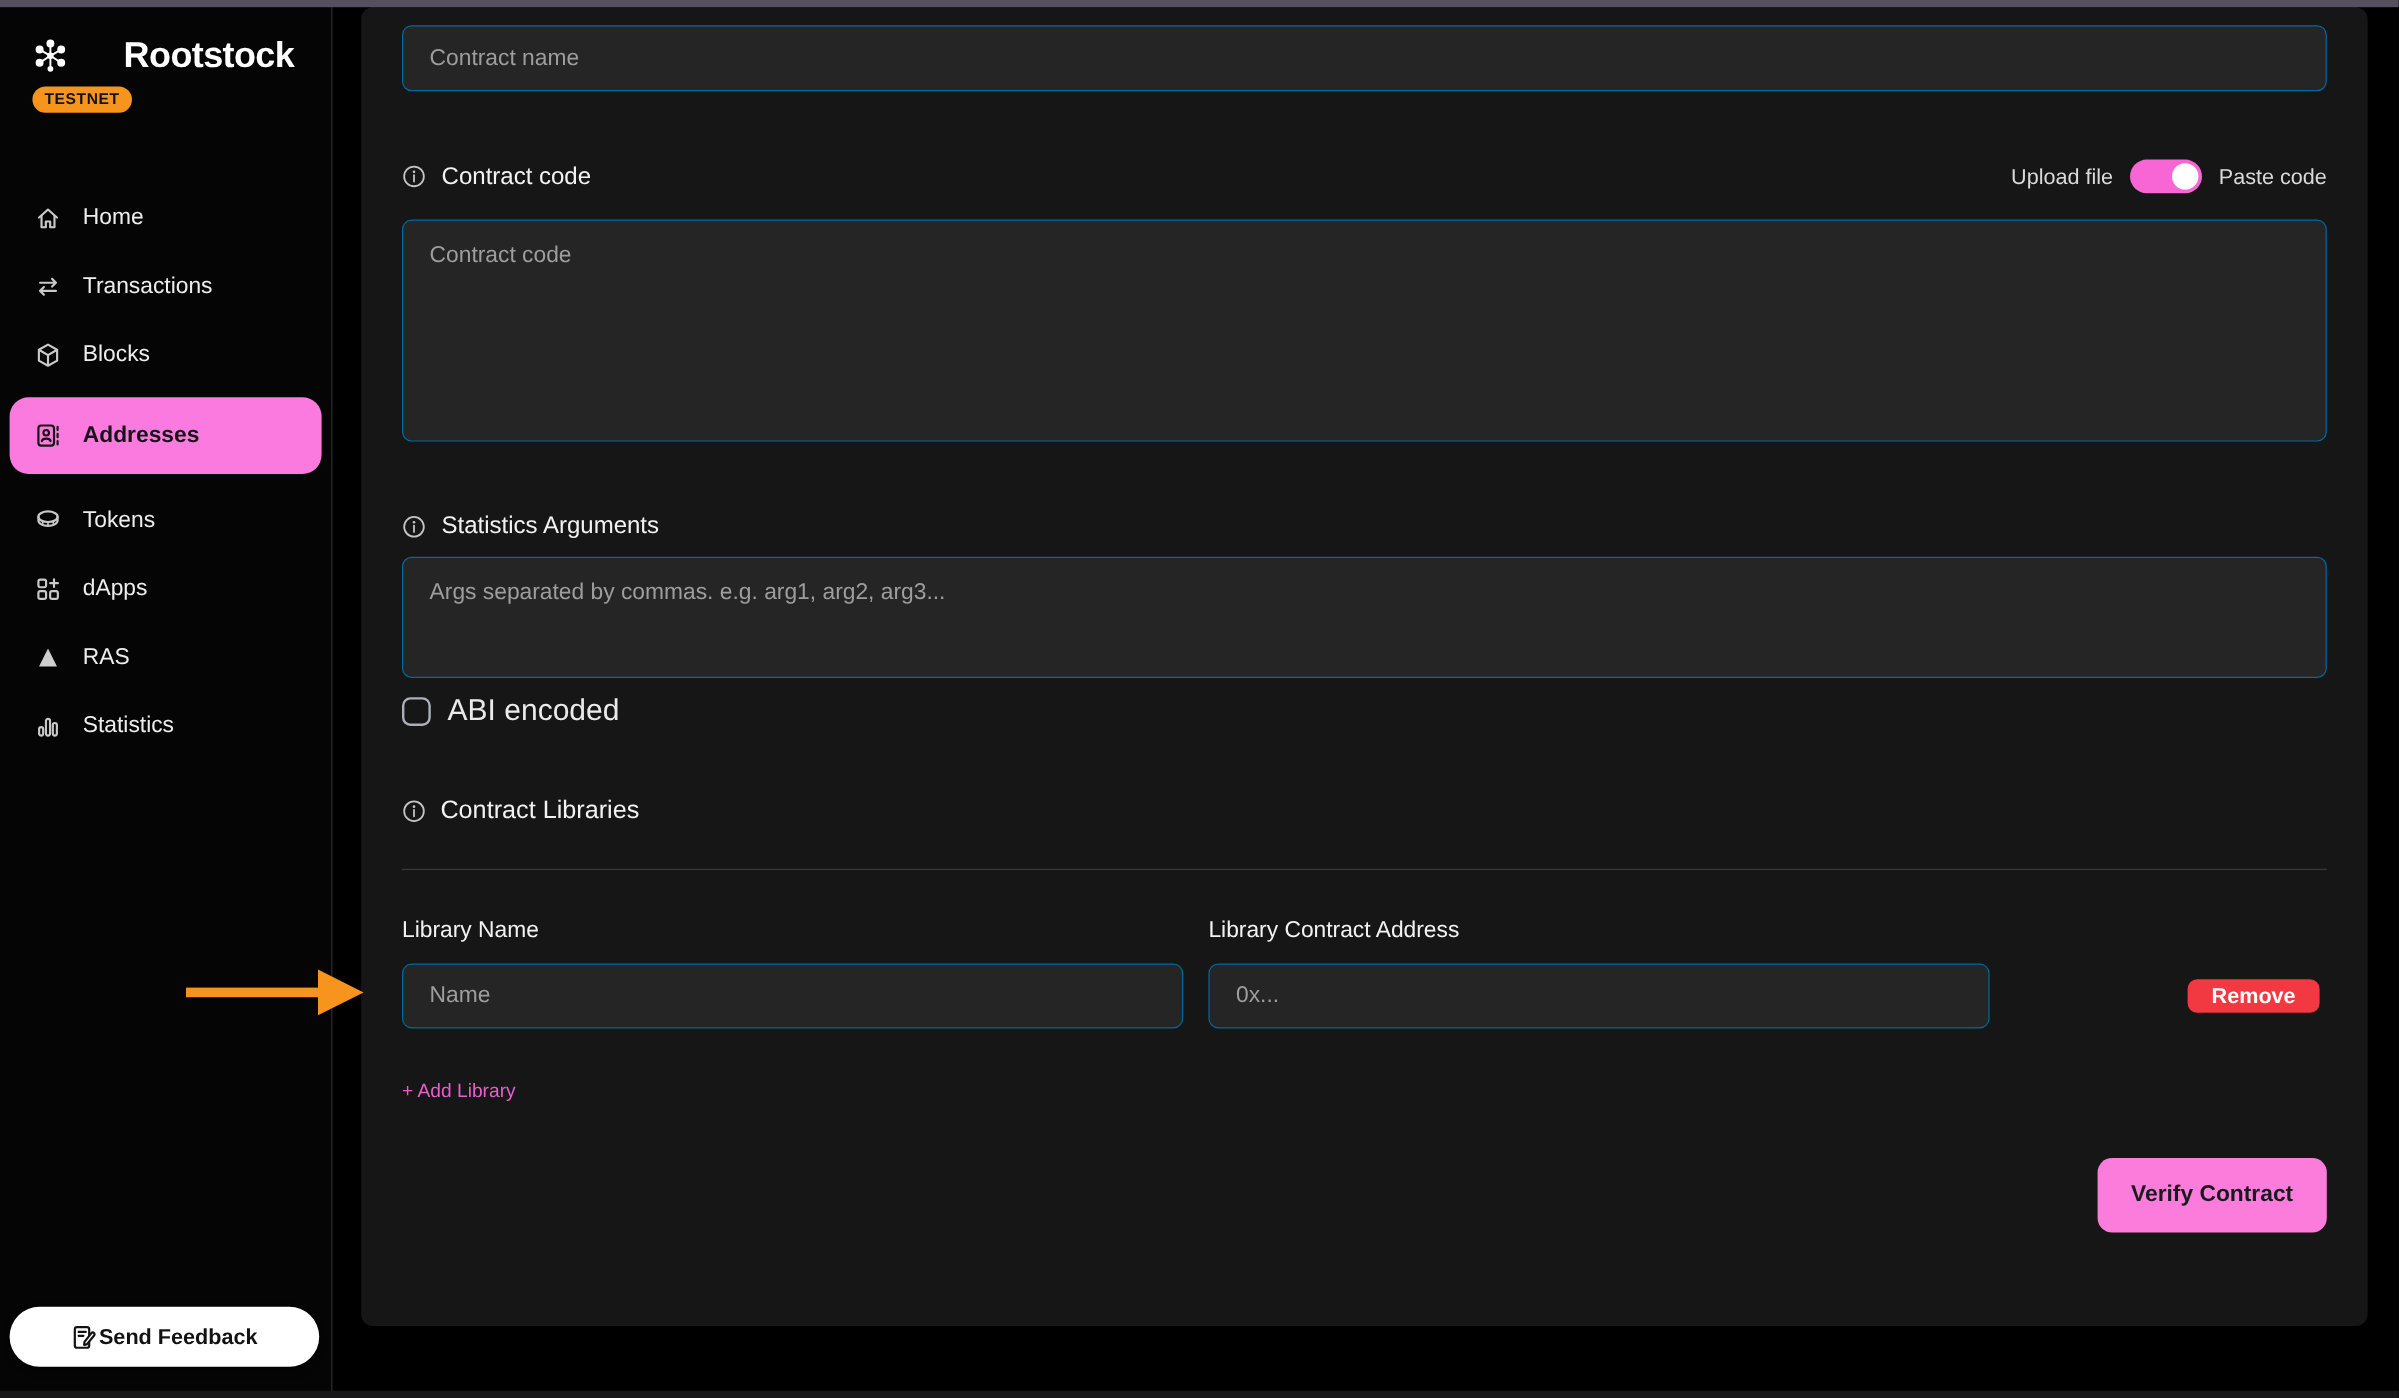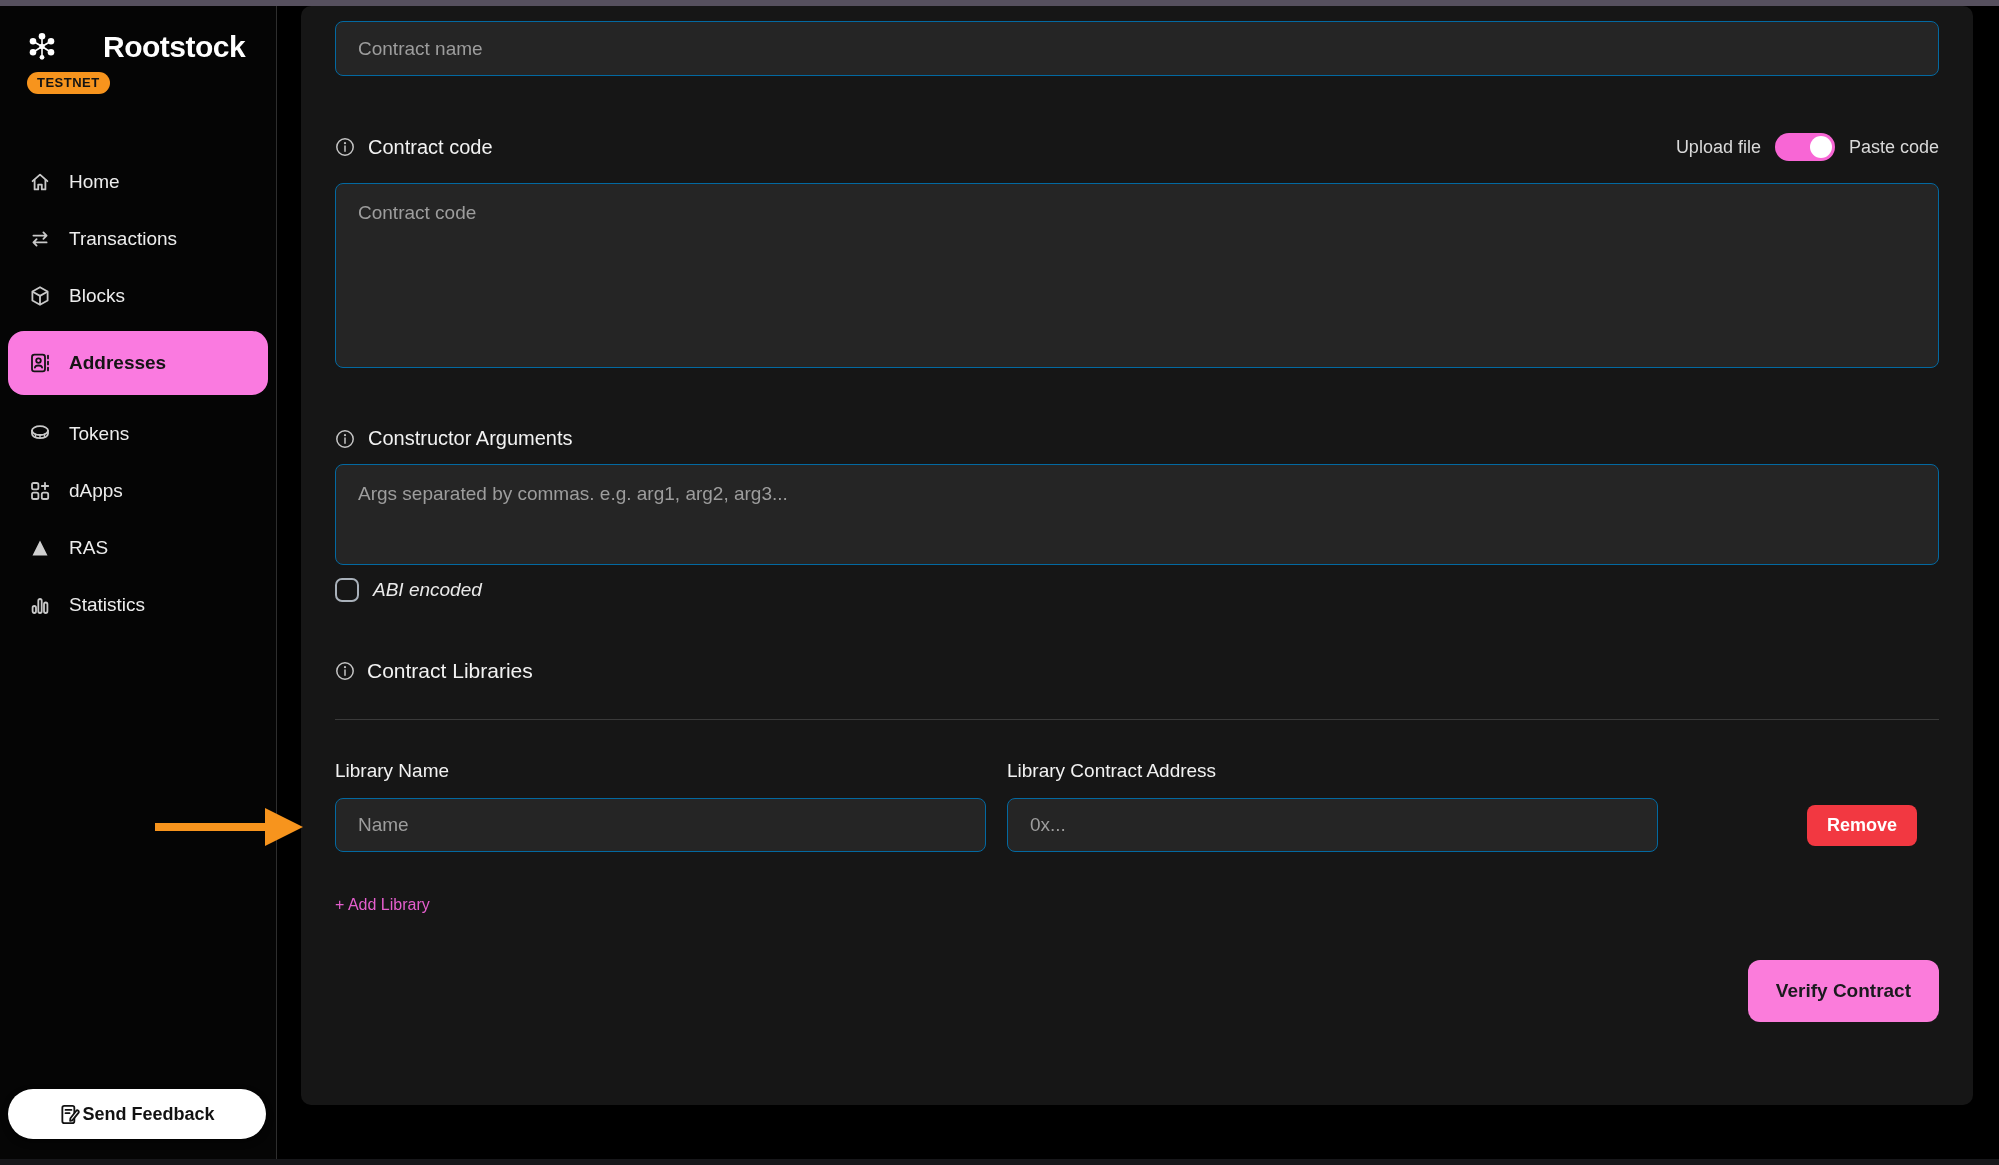--- a/index.html
+++ b/index.html
@@ -70,32 +70,32 @@
     position:absolute; top:3px; left:35px; width:22px; height:22px; border-radius:50%; background:#fff;
   }
 
   .code-textarea { margin-top:22px; height:185px; display:block; }
   .args-textarea { margin-top:14px; height:101px; display:block; }
 
   .abi-row { margin-top:13px; display:flex; align-items:center; gap:14px; }
   .checkbox {
     width:24px; height:24px; border:2px solid #a9b1ba; border-radius:7px; background:transparent; cursor:pointer;
   }
-  .abi-label { font-size:19px; color:#eaeaea;font-style:italic; }
+  .abi-label { font-size:25px; color:#eaeaea; }
 
   .lib-head .label { font-size:21px; margin-left:12px; }
   .divider { margin-top:36px; border-top:1px solid #3a3a3a; height:0; }
 
   .lib-grid { display:grid; grid-template-columns:651px 651px 1fr; column-gap:21px; align-items:center; }
   .lib-labels { margin-top:40px; }
   .lib-label { font-size:19px; color:#f2f2f2; font-weight:500; }
   .lib-inputs { margin-top:16px; }
   .lib-input { height:54px; }
   .remove-btn {
-    justify-self:end; margin-right:22px; height:41px; padding:0 20px; background:#f23841; color:#fff;
+    justify-self:end; margin-right:6px; height:28px; padding:0 20px; background:#f23841; color:#fff;
     border:none; border-radius:8px; font-family:inherit; font-size:18px; font-weight:600; cursor:pointer;
   }
   .add-library { margin-top:44px; font-size:16px; color:#e55fce; font-weight:500; cursor:pointer; display:inline-block; }
   .verify-row { margin-top:46px; display:flex; }
   .verify-btn {
     margin-left:auto; height:62px; padding:0 28px; background:#fb7cdb; color:#1a1a1e;
     border:none; border-radius:12px; font-family:inherit; font-size:19px; font-weight:600; cursor:pointer;
   }
 
   
@@ -256,21 +256,21 @@
   <textarea class="field-textarea code-textarea" placeholder="Contract code" style=""></textarea>
 
   <div class="section-head head-row2">
     <span>
       <svg class="icon" width="20" height="20" viewBox="0 0 20 20" fill="none" stroke="#c4c4c4" stroke-width="1.5">
         <circle cx="10" cy="10" r="8.2"></circle>
           <line x1="10" y1="9" x2="10" y2="14.3" stroke-linecap="round"></line>
           <circle cx="10" cy="6.2" r="1.1" fill="#c4c4c4" stroke="none"></circle>
       </svg>
     </span>
-    <span class="label">Constructor Arguments</span>
+    <span class="label">Statistics Arguments</span>
   </div>
 
   <textarea class="field-textarea args-textarea" placeholder="Args separated by commas. e.g. arg1, arg2, arg3..." style=""></textarea>
 
   <div class="abi-row">
     <div class="checkbox"></div>
     <span class="abi-label">ABI encoded</span>
   </div>
 
   <div class="section-head lib-head" style="margin-top:57px;">

